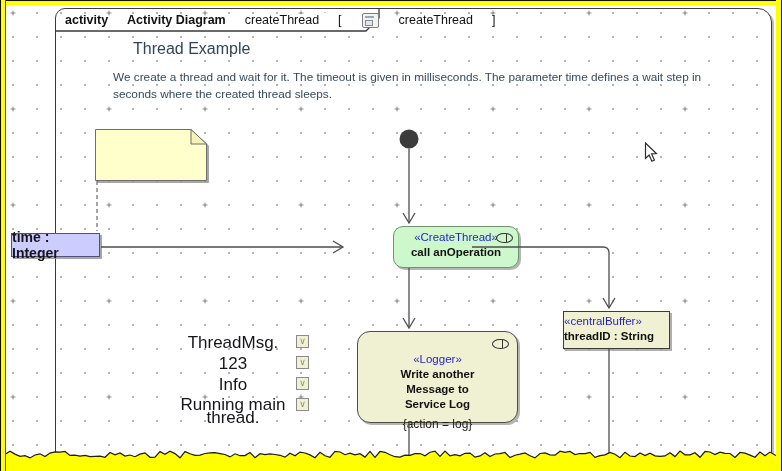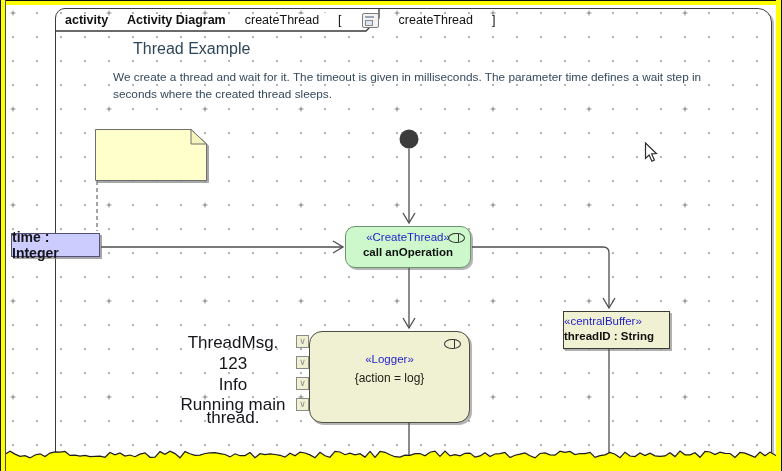--- a/index.html
+++ b/index.html
@@ -38,21 +38,21 @@
   .note svg{position:absolute;left:0;top:0;}
   .note-text{position:absolute;left:8px;top:5px;width:96px;font-size:11.8px;line-height:15px;color:#1a1a1a;}
   
   .param{
     position:absolute;left:11px;top:233px;width:89px;height:24px;z-index:4;
     background:#ccccff;border:1px solid #50507a;box-shadow:2px 2px 0 rgba(145,145,145,.8);
     display:flex;align-items:center;justify-content:center;
     font-size:14px;font-weight:bold;color:#15151a;box-sizing:border-box;
   }
   
-  .action{position:absolute;z-index:4;box-sizing:border-box;text-align:center;}
+  .action{position:absolute;z-index:4;box-sizing:border-box;text-align:center;margin-left:48px;}
   .action-green{
     left:345px;top:226px;width:126px;height:42px;border-radius:10px;
     background:#ccf8cc;border:1.3px solid #6f936f;box-shadow:2px 2px 0 rgba(150,150,150,.7);
     padding-top:3px;
   }
   .action-beige{
     left:309px;top:331px;width:161px;height:92px;border-radius:13px;
     background:#f0f0d2;border:1.3px solid #4e4e44;box-shadow:2px 2px 0 rgba(150,150,150,.7);
     padding-top:20px;
   }
@@ -125,20 +125,23 @@
 
   <div class="action action-green">
     <span class="toggle toggle-green"></span>
     <div class="stereo">«CreateThread»</div>
     <div class="aname">call anOperation</div>
   </div>
 
   <div class="action action-beige">
     <span class="toggle toggle-beige"></span>
     <div class="stereo">«Logger»</div>
+    <div class="aname">Write another
+Message to
+Service Log</div>
     <div class="constraint">{action = log}</div>
   </div>
 
   <div class="pin" style="top:335px">∨</div>
   <div class="pin" style="top:356px">∨</div>
   <div class="pin" style="top:377px">∨</div>
   <div class="pin" style="top:398px">∨</div>
   <div class="pin-label" style="top:336px">ThreadMsg.</div>
   <div class="pin-label" style="top:357px">123</div>
   <div class="pin-label" style="top:378px">Info</div>

